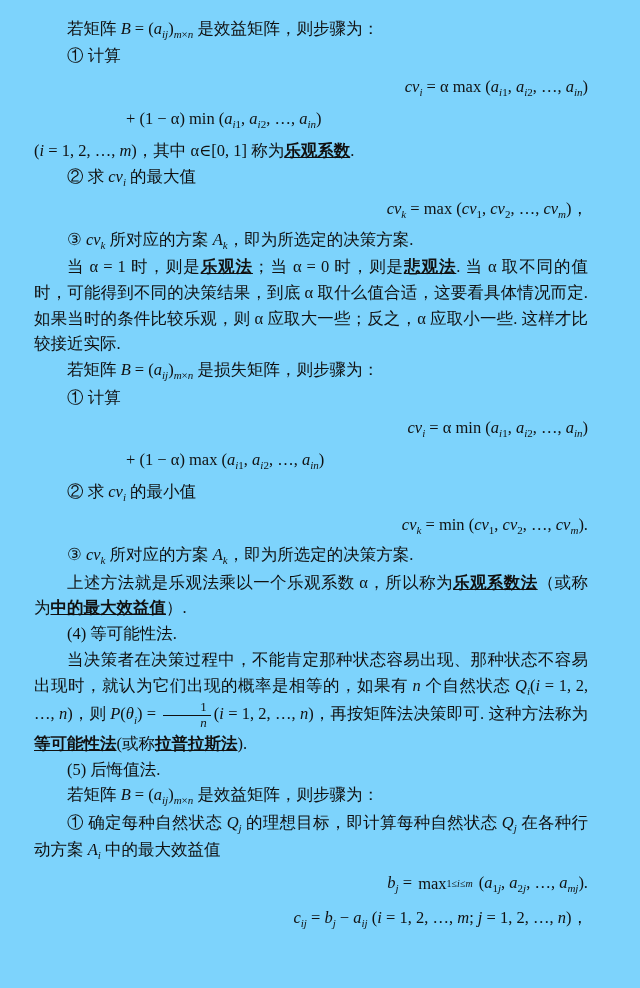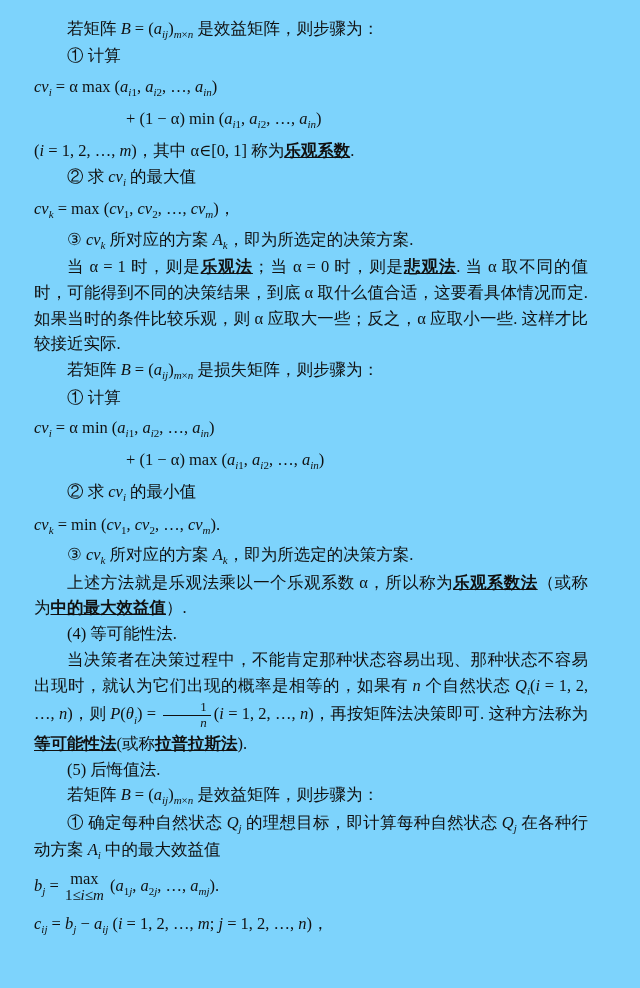--- a/index.html
+++ b/index.html
@@ -12,37 +12,37 @@
     box-sizing:border-box;
     padding:16px 52px 26px 34px;
     font-family:"Liberation Serif","DejaVu Serif",serif;
     font-size:16.5px;
     line-height:1.56;
     overflow:hidden;
   }
   .block{margin:0;}
   .p{text-indent:2em;text-align:justify;}
   .p-flush{text-indent:0;text-align:justify;}
-  .formula{text-align:left;margin:5px 0 3px 0;}
+  .formula{text-align:right;margin:5px 0 3px 0;}
   .formula-cont{text-indent:92px;margin:1px 0 5px 0;}
   .formula i, .p i, .p-flush i{font-style:italic;}
   sub{font-size:11px;}
   b{font-weight:bold;text-decoration:underline;}
   .frac{
     display:inline-flex;flex-direction:column;align-items:center;
     vertical-align:middle;font-size:13px;line-height:1.15;margin:0 3px;
   }
   .frac .num{border-bottom:1px solid #111;padding:0 4px;}
   .frac .den{padding:0 4px;}
   .op{
-    display:inline-flex;flex-direction:column;align-items:center;
+    display:inline-flex;flex-direction:row;align-items:center;
     vertical-align:middle;margin:0 2px;
   }
   .op .opname{line-height:1.05;}
-  .op .oplim{font-size:15px;line-height:1.1;}
+  .op .oplim{font-size:10px;line-height:1.1;}
   .content{display:flex;flex-direction:column;height:100%;}
 </style>
 </head>
 <body>
 
 <div class="page">
   <div class="content">
 
     <div class="block p">若矩阵 <i>B</i> = (<i>a</i><sub><i>ij</i></sub>)<sub><i>m</i>×<i>n</i></sub> 是效益矩阵，则步骤为：</div>
       <div class="block p">① 计算</div>

